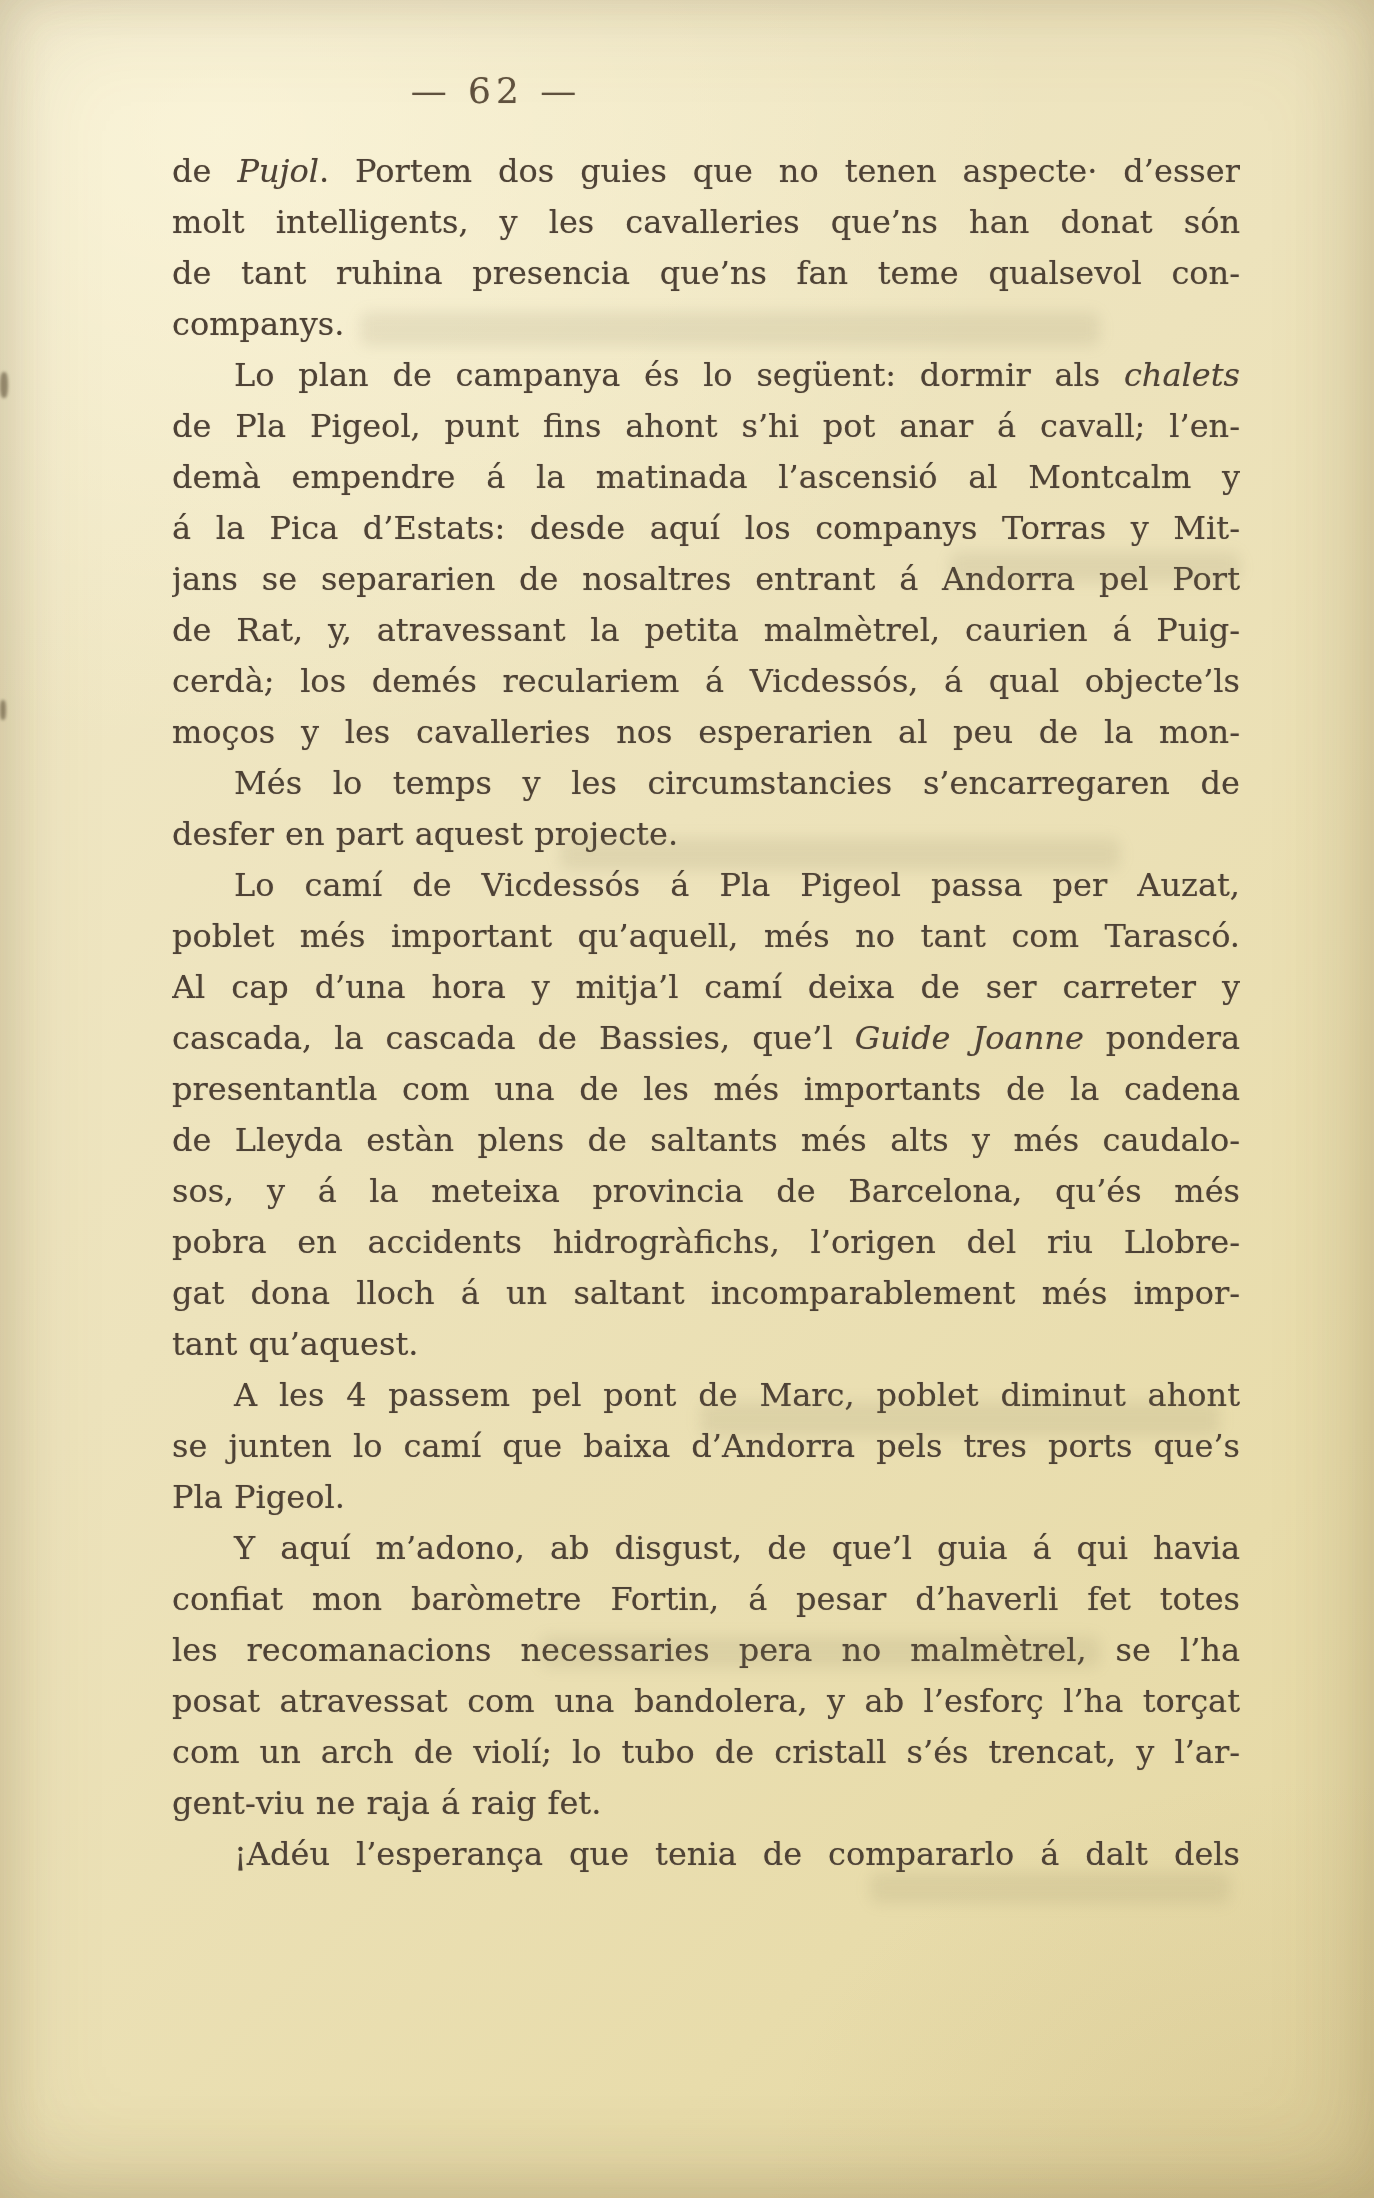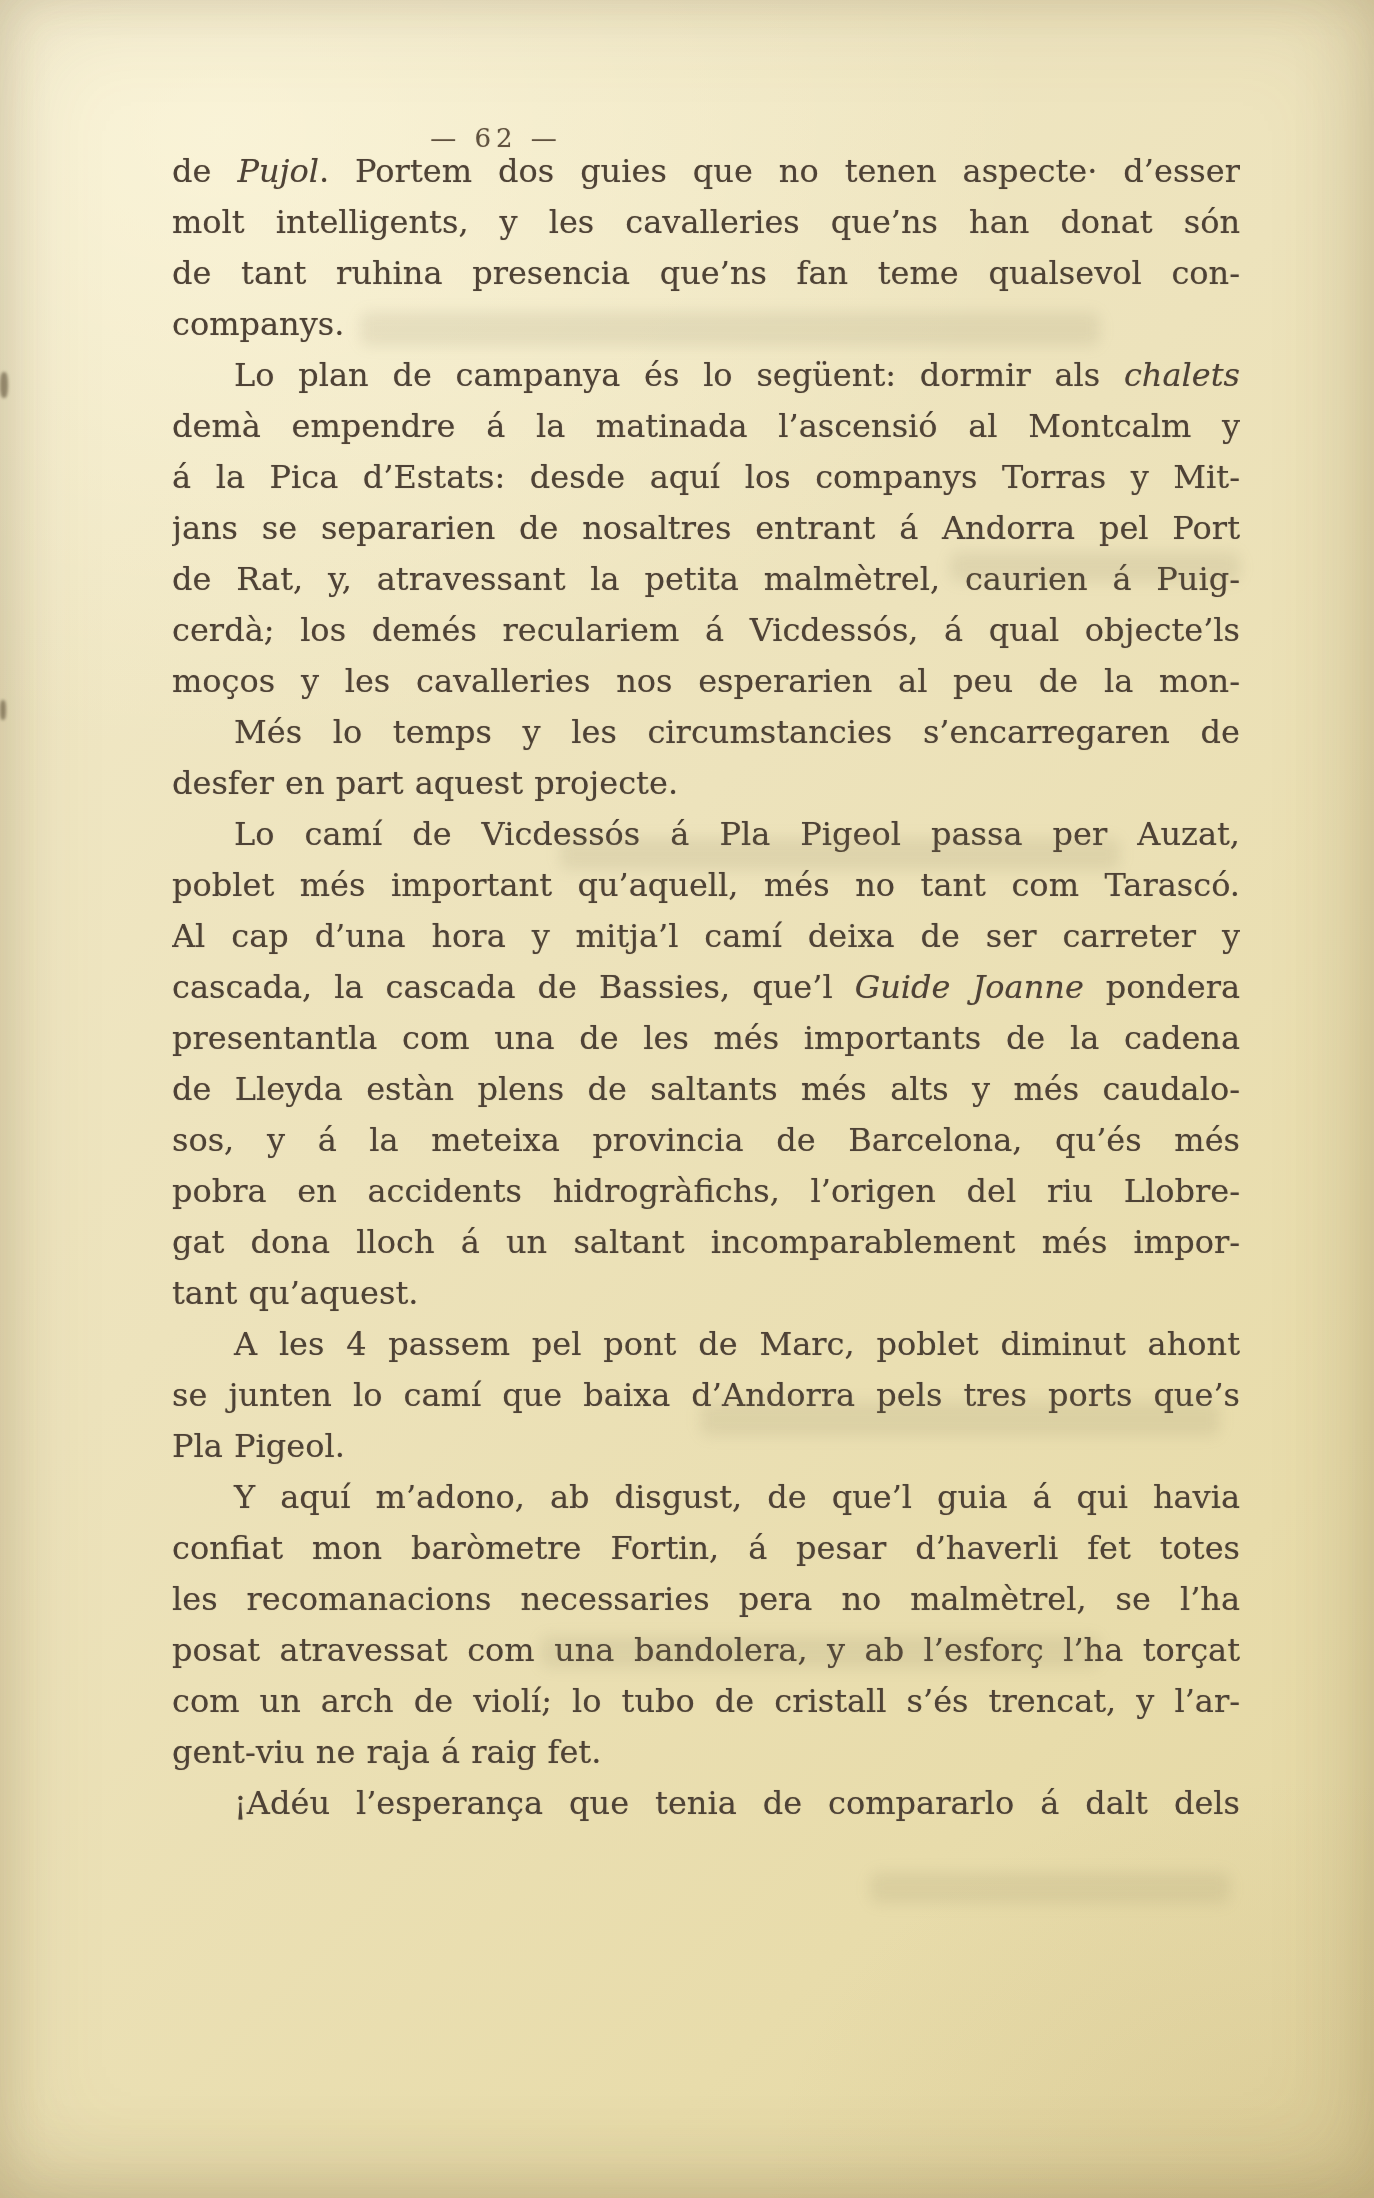--- a/index.html
+++ b/index.html
@@ -29,26 +29,25 @@
       inset 0 0 110px rgba(125, 102, 58, 0.16),
       inset -14px -26px 70px rgba(112, 92, 52, 0.14),
       inset 10px 0 40px rgba(120, 100, 60, 0.10);
   }
   .page-number {
     position: absolute;
     top: 72px;
     left: 348px;
     width: 296px;
     text-align: center;
-    font-size: 26px;
+    font-size: 36px;
     line-height: 38px;
     color: #60523f;
     letter-spacing: 5px;
     text-shadow: 0 0 1px rgba(90, 72, 48, 0.35);
-    margin-top: 47px;
   }
   .text-block {
     position: absolute;
     left: 172px;
     top: 146px;
     width: 1068px;
     font-size: 32px;
     line-height: 51px;
     color: #4e4236;
     text-shadow: 0 0 1px rgba(72, 56, 38, 0.38);
@@ -84,20 +83,21 @@
 <div class="page">
 
   <div class="page-number">— 62 —</div>
 
   <div class="text-block">
       <div class="line">de <em>Pujol</em>. Portem dos guies que no tenen aspecte· d’esser</div>
       <div class="line">molt intelligents, y les cavalleries que’ns han donat són</div>
       <div class="line">de tant ruhina presencia que’ns fan teme qualsevol con-</div>
       <div class="line flush">companys.</div>
       <div class="line indent">Lo plan de campanya és lo següent: dormir als <em>chalets</em></div>
+      <div class="line">de Pla Pigeol, punt fins ahont s’hi pot anar á cavall; l’en-</div>
       <div class="line">demà empendre á la matinada l’ascensió al Montcalm y</div>
       <div class="line">á la Pica d’Estats: desde aquí los companys Torras y Mit-</div>
       <div class="line">jans se separarien de nosaltres entrant á Andorra pel Port</div>
       <div class="line">de Rat, y, atravessant la petita malmètrel, caurien á Puig-</div>
       <div class="line">cerdà; los demés reculariem á Vicdessós, á qual objecte’ls</div>
       <div class="line">moços y les cavalleries nos esperarien al peu de la mon-</div>
       <div class="line indent">Més lo temps y les circumstancies s’encarregaren de</div>
       <div class="line flush">desfer en part aquest projecte.</div>
       <div class="line indent">Lo camí de Vicdessós á Pla Pigeol passa per Auzat,</div>
       <div class="line">poblet més important qu’aquell, més no tant com Tarascó.</div>

